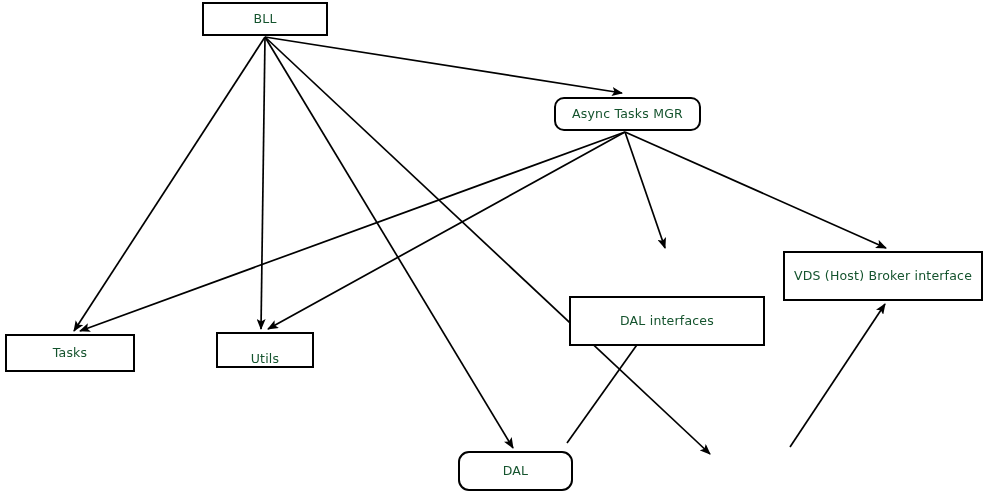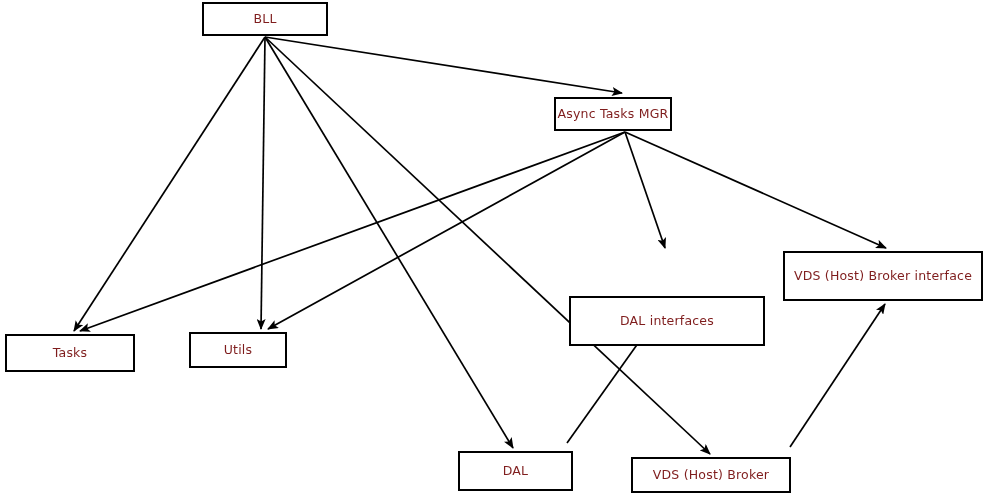--- a/index.html
+++ b/index.html
@@ -31,21 +31,21 @@
     background: #ffffff;
     border: 2px solid #000000;
     display: flex;
     align-items: center;
     justify-content: center;
     z-index: 2;
   }
   .node-label {
     font-family: "DejaVu Sans", sans-serif;
     font-size: 12.5px;
-    color: #7f1d1d;
+    color: #14532d;
     line-height: 1.1;
     white-space: nowrap;
     letter-spacing: 0.2px;
   }
 </style>
 </head>
 <body>
 
 <div id="diagram-canvas">
 
@@ -67,41 +67,38 @@
         <line x1="625" y1="132" x2="886" y2="248" marker-end="url(#arrowhead)"></line>
         <line x1="567" y1="443" x2="666" y2="304" marker-end="url(#arrowhead)"></line>
         <line x1="790" y1="447" x2="885" y2="304" marker-end="url(#arrowhead)"></line>
       </g>
   </svg>
 
   <div class="node" style="left: 202px; top: 2px; width: 126px; height: 34px;">
     <span class="node-label">BLL</span>
   </div>
 
-  <div class="node" style="left: 554px; top: 97px; width: 118px; height: 34px;">
+  <div class="node" style="left: 554px; top: 97px; width: 147px; height: 34px; border-radius: 10px;">
     <span class="node-label">Async Tasks MGR</span>
   </div>
 
   <div class="node" style="left: 5px; top: 334px; width: 130px; height: 38px;">
     <span class="node-label">Tasks</span>
   </div>
 
-  <div class="node" style="left: 189px; top: 332px; width: 98px; height: 36px;">
+  <div class="node" style="left: 216px; top: 332px; width: 98px; height: 36px; align-items: flex-end;">
     <span class="node-label">Utils</span>
   </div>
 
   <div class="node" style="left: 569px; top: 251px; width: 196px; height: 50px; margin-top: 45px;">
     <span class="node-label">DAL interfaces</span>
   </div>
 
   <div class="node" style="left: 783px; top: 251px; width: 200px; height: 50px;">
     <span class="node-label">VDS (Host) Broker interface</span>
   </div>
 
-  <div class="node" style="left: 458px; top: 451px; width: 115px; height: 40px;">
+  <div class="node" style="left: 458px; top: 451px; width: 115px; height: 40px; border-radius: 11px;">
     <span class="node-label">DAL</span>
   </div>
 
-  <div class="node" style="left: 631px; top: 457px; width: 160px; height: 36px;">
-    <span class="node-label">VDS (Host) Broker</span>
-  </div>
 
 </div>
 
 </body></html>

